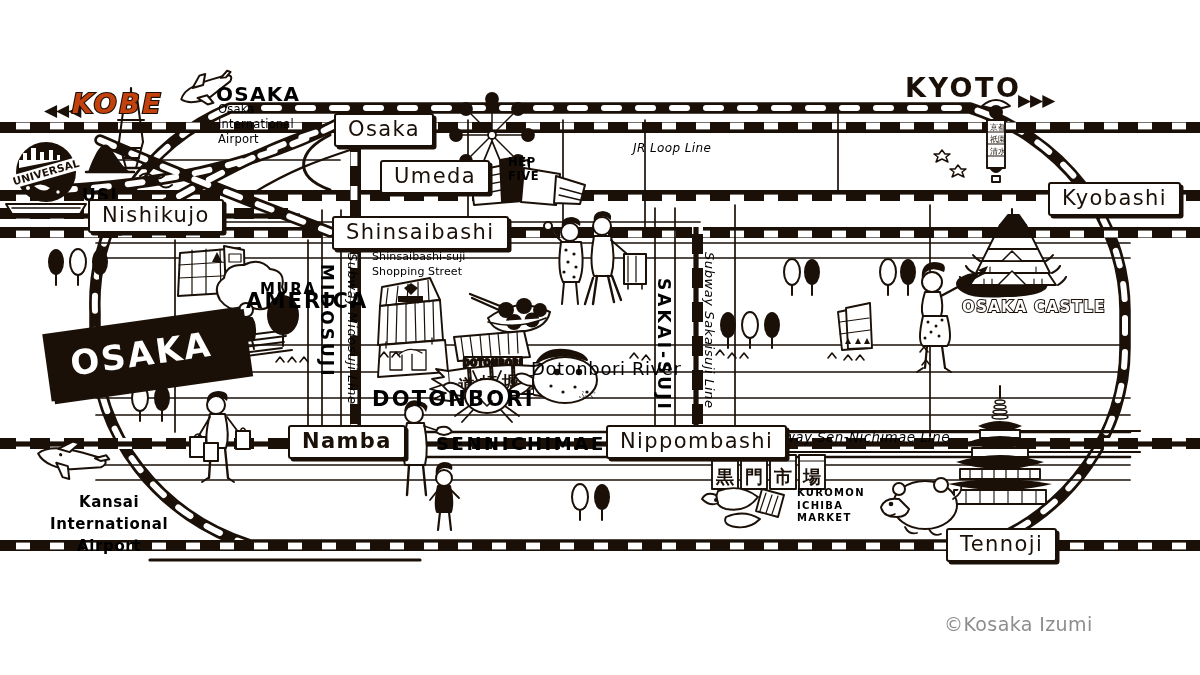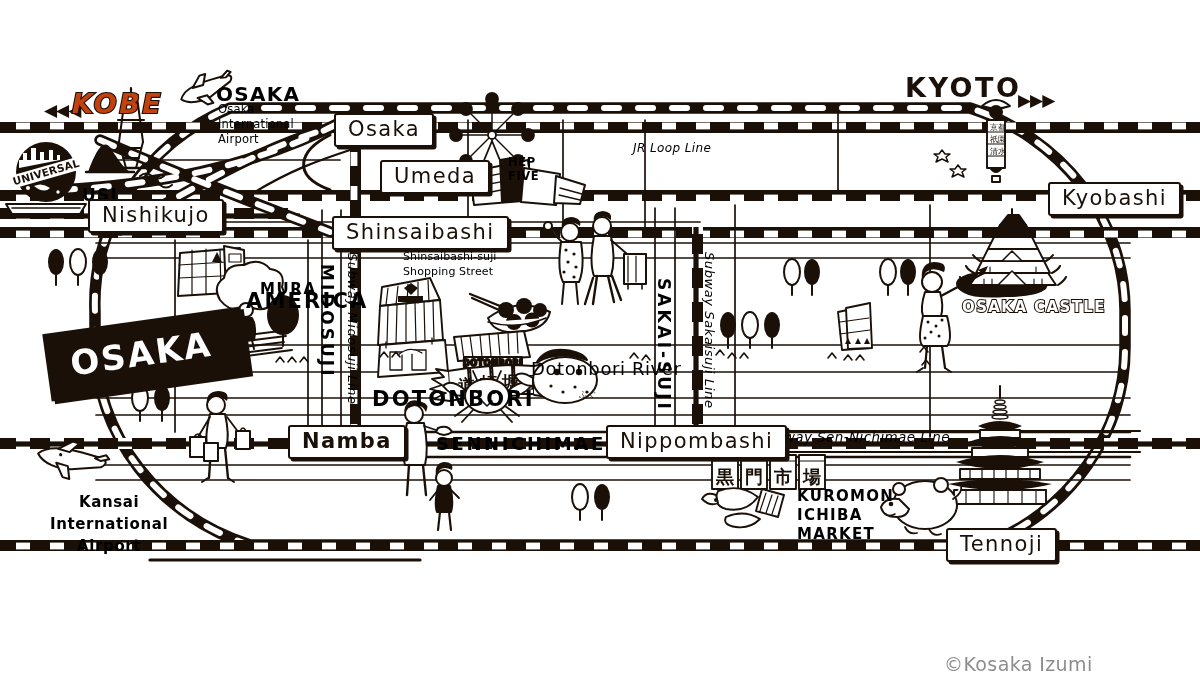--- a/index.html
+++ b/index.html
@@ -62,21 +62,21 @@
   .street-name{position:absolute;font-weight:bold;font-size:18px;letter-spacing:2.6px;}
   .line-name{position:absolute;font-size:13.5px;letter-spacing:.4px;font-style:italic;}
   .vert-street{
     position:absolute;font-weight:bold;font-size:17px;letter-spacing:3px;
     writing-mode:vertical-rl;
   }
   .vert-line{
     position:absolute;font-size:13px;letter-spacing:.6px;font-style:italic;
     writing-mode:vertical-rl;
   }
-  .kuromon{position:absolute;font-weight:bold;font-size:15px;line-height:1.25;letter-spacing:1.3px;}
+  .kuromon{position:absolute;font-weight:bold;font-size:10px;line-height:1.25;letter-spacing:1.3px;}
   .castle-cap{
     position:absolute;font-weight:bold;font-size:15px;letter-spacing:1.4px;
     color:#fff;-webkit-text-stroke:2px #1a1008;paint-order:stroke fill;
   }
   .credit{
     position:absolute;font-size:19px;color:#8d8d8d;letter-spacing:.4px;
   }
   .usj-cap{position:absolute;font-weight:bold;font-size:17px;letter-spacing:1.2px;}
   .hep{position:absolute;font-weight:bold;font-size:11.5px;line-height:1.18;letter-spacing:.6px;}
   .arrows{position:absolute;font-size:17px;letter-spacing:-1px;color:#1a1008;}
@@ -736,21 +736,21 @@
     <span>Kansai</span><br>
     <span style="white-space:pre-line;">International
 Airport</span>
   </div>
 
   <div class="usj-cap" style="left:82px;top:185px;">USJ</div>
 
   <div class="hep" style="left:508px;top:148px;white-space:pre-line;margin-top:8px;">HEP
 FIVE</div>
 
-  <div class="poi-tiny" style="left:372px;top:250px;white-space:pre-line;margin-left:31px;">Shinsaibashi-suji
+  <div class="poi-tiny" style="left:372px;top:250px;white-space:pre-line;">Shinsaibashi-suji
 Shopping Street</div>
 
   <div class="line-name" style="left:633px;top:141px;font-size:12px;">JR Loop Line</div>
 
   <div class="vert-line" style="left:345px;top:253px;">Subway Midosuji Line</div>
 
   <div class="vert-street" style="left:317px;top:264px;">MIDOSUJI</div>
 
   <div class="vert-line" style="left:702px;top:252px;">Subway Sakaisuji Line</div>
 
@@ -802,15 +802,15 @@
   </div>
 
   <div class="station" style="left:946px;top:528px;">
     <span>Tennoji</span>
   </div>
 
   <div class="banner" style="left:46px;top:320px;">
     <span>OSAKA</span>
   </div>
 
-  <div class="credit" style="left:944px;top:613px;margin-top:40px;">©Kosaka Izumi</div>
+  <div class="credit" style="left:944px;top:613px;">©Kosaka Izumi</div>
 
 </div>
 
 </body></html>

